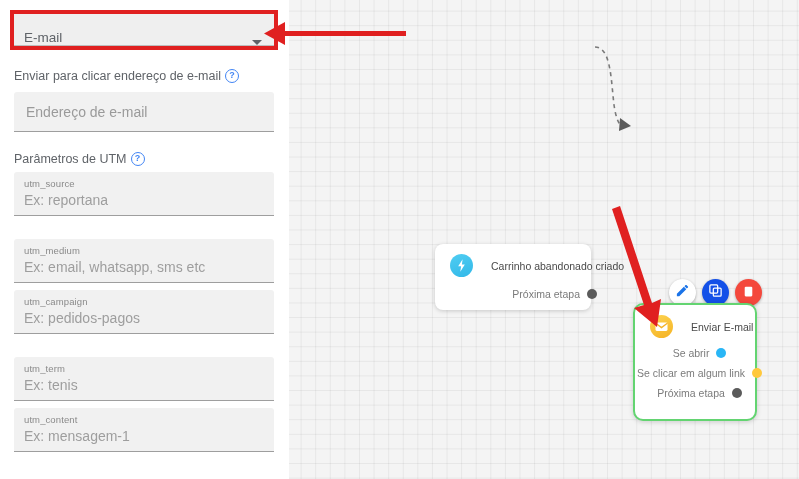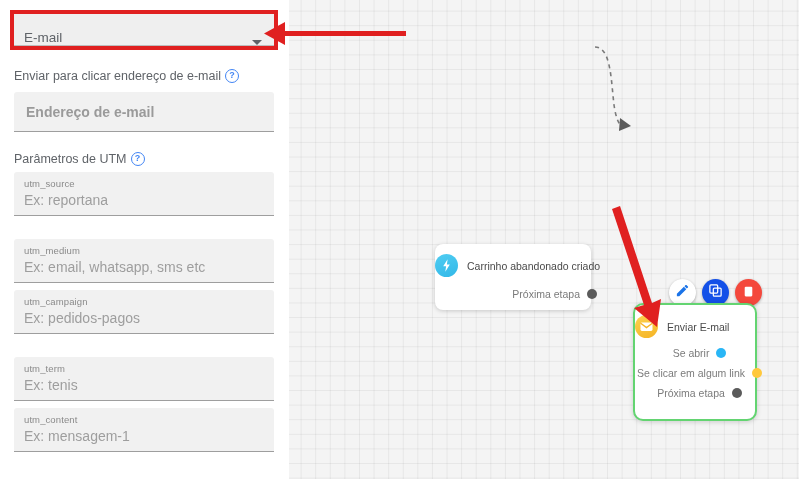--- a/index.html
+++ b/index.html
@@ -75,21 +75,21 @@
     box-shadow:0 1px 4px rgba(0,0,0,.18);
   }
   #node-trigger{left:146px;top:244px;width:156px;height:66px;}
   #node-email{
     left:344px;top:303px;width:124px;height:118px;
     border:2px solid #63d471;border-radius:10px;
     box-shadow:0 1px 5px rgba(0,0,0,.17);
     box-sizing:border-box;
   }
 
-  .node-head{display:flex;align-items:center;gap:9px;padding:10px 10px 0 0;}
+  .node-head{display:flex;align-items:center;gap:18px;padding:10px 10px 0 15px;}
   .circ-icon{width:23px;height:23px;border-radius:50%;flex:none;position:relative;}
   .circ-icon.bolt{background:linear-gradient(160deg,#50cdf2,#32b8e8);}
   .circ-icon.mail{background:linear-gradient(160deg,#fdd351,#f5b324);}
   .circ-icon svg{position:absolute;left:0;top:0;}
   .node-title{font-size:10.5px;color:#4a4a4a;white-space:nowrap;}
 
   .port-row{
     display:flex;align-items:center;justify-content:center;gap:7px;
     font-size:10.5px;color:#7b7b7b;white-space:nowrap;
   }
@@ -126,21 +126,21 @@
         <span class="caret"></span>
       </div>
     </div>
     <div class="redbox"></div>
 
     <div class="field-label" style="top:69px;">
       <span>Enviar para clicar endereço de e-mail</span>
       <span class="help-icon">?</span>
     </div>
 
-    <div class="txt-field simple" style="top:92px;font-weight:bold;">
+    <div class="txt-field simple" style="top:92px;">
       <span class="ph">Endereço de e-mail</span>
     </div>
 
     <div class="field-label" style="top:152px;">
       <span>Parâmetros de UTM</span>
       <span class="help-icon">?</span>
     </div>
 
     <div class="txt-field utm" style="top:172px;">
       <span class="utm-key">utm_source</span>

